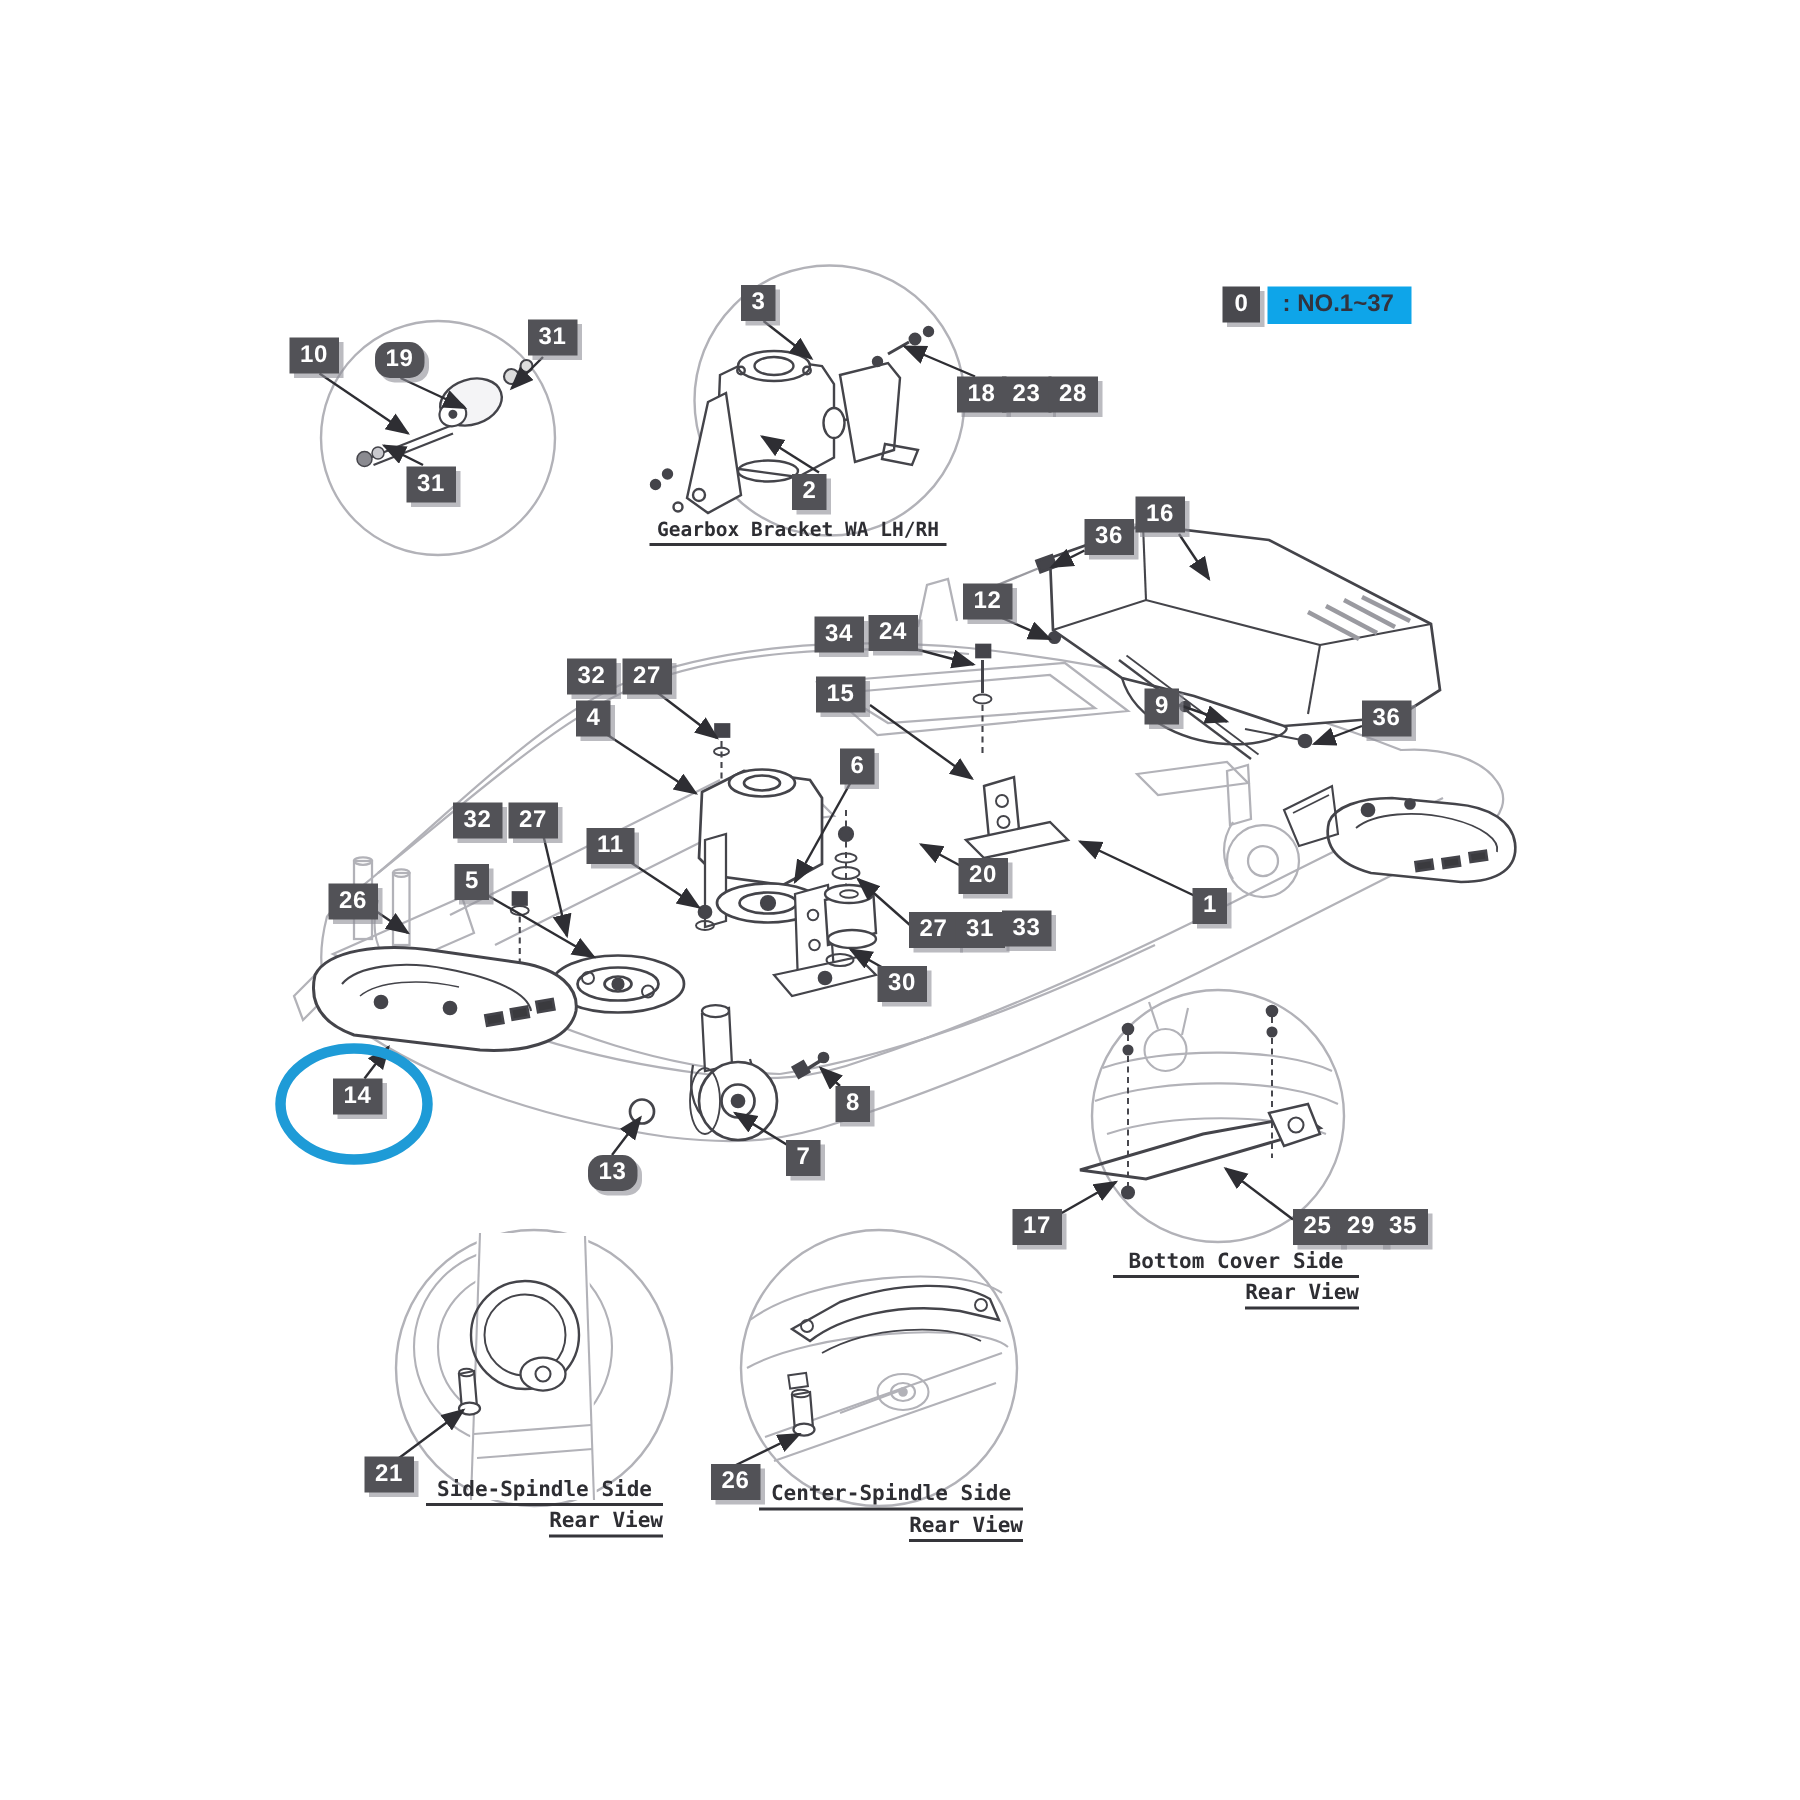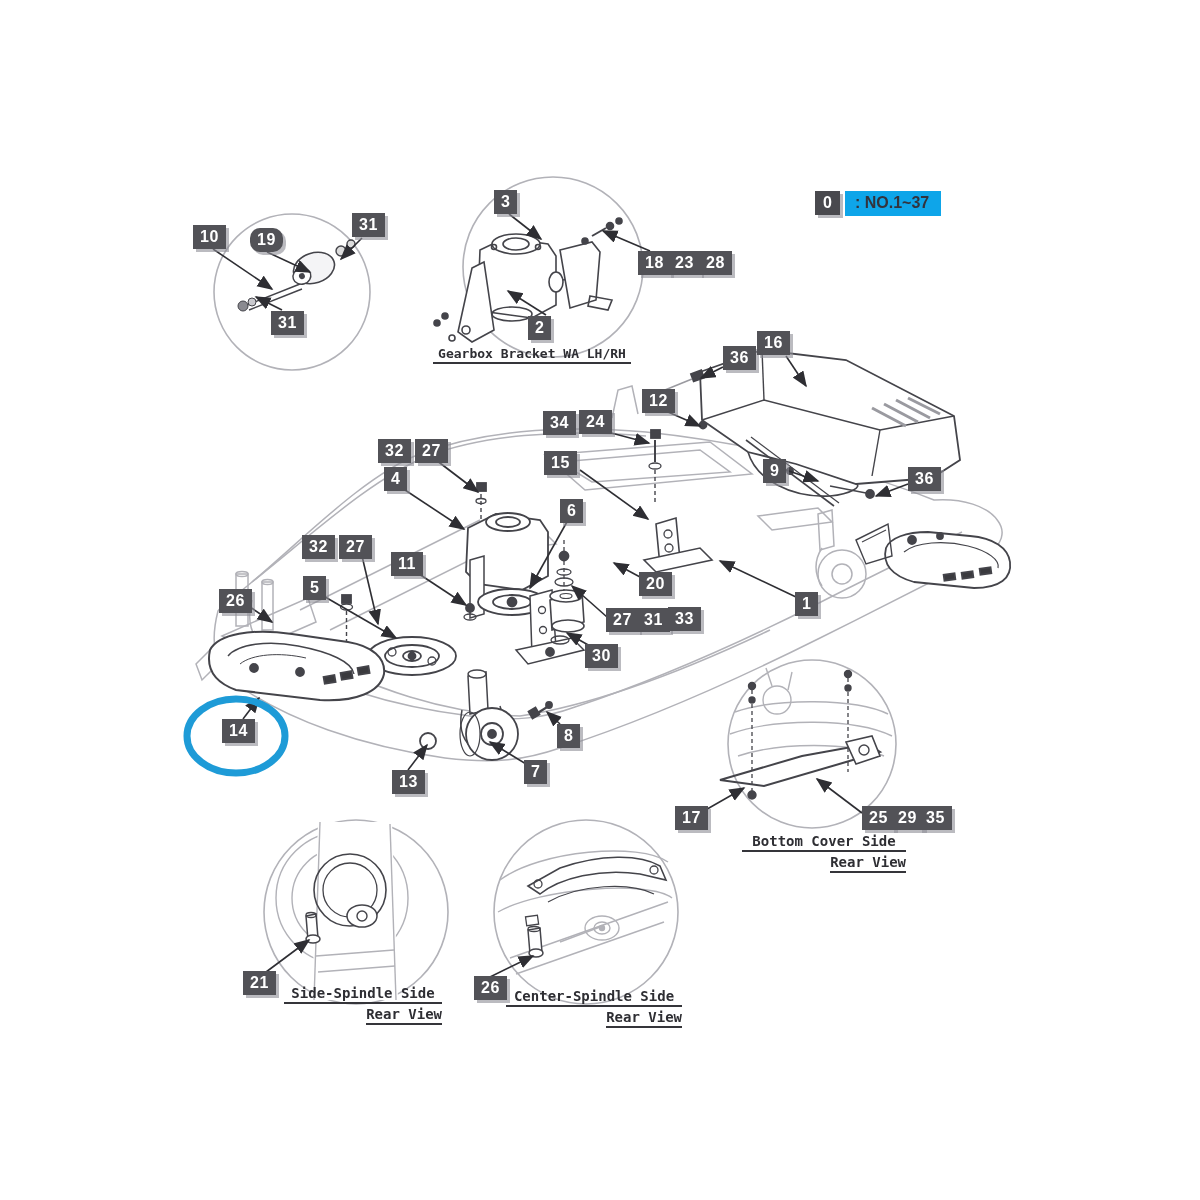--- a/index.html
+++ b/index.html
@@ -345,21 +345,21 @@
       <div class="plabel" style="left: 391px; top: 552px;">11</div>
       <div class="plabel" style="left: 303px; top: 576px;">5</div>
       <div class="plabel" style="left: 219px; top: 589px;">26</div>
       <div class="plabel" style="left: 639px; top: 572px;">20</div>
       <div class="plabel" style="left: 795px; top: 592px;">1</div>
       <div class="plabel" style="left: 606px; top: 608px;">27</div>
       <div class="plabel" style="left: 637px; top: 608px;">31</div>
       <div class="plabel" style="left: 668px; top: 607px;">33</div>
       <div class="plabel" style="left: 585px; top: 644px;">30</div>
       <div class="plabel" style="left: 222px; top: 719px;">14</div>
-      <div class="plabel" style="left: 392px; top: 770px;">13</div>
+      <div class="plabel" style="left: 392px; top: 770px; border-radius: 10px;">13</div>
       <div class="plabel" style="left: 524px; top: 760px;">7</div>
       <div class="plabel" style="left: 557px; top: 724px;">8</div>
       <div class="plabel" style="left: 675px; top: 806px;">17</div>
       <div class="plabel" style="left: 862px; top: 806px;">25</div>
       <div class="plabel" style="left: 891px; top: 806px;">29</div>
       <div class="plabel" style="left: 919px; top: 806px;">35</div>
       <div class="plabel" style="left: 243px; top: 971px;">21</div>
       <div class="plabel" style="left: 474px; top: 976px;">26</div>
     </div>
 

